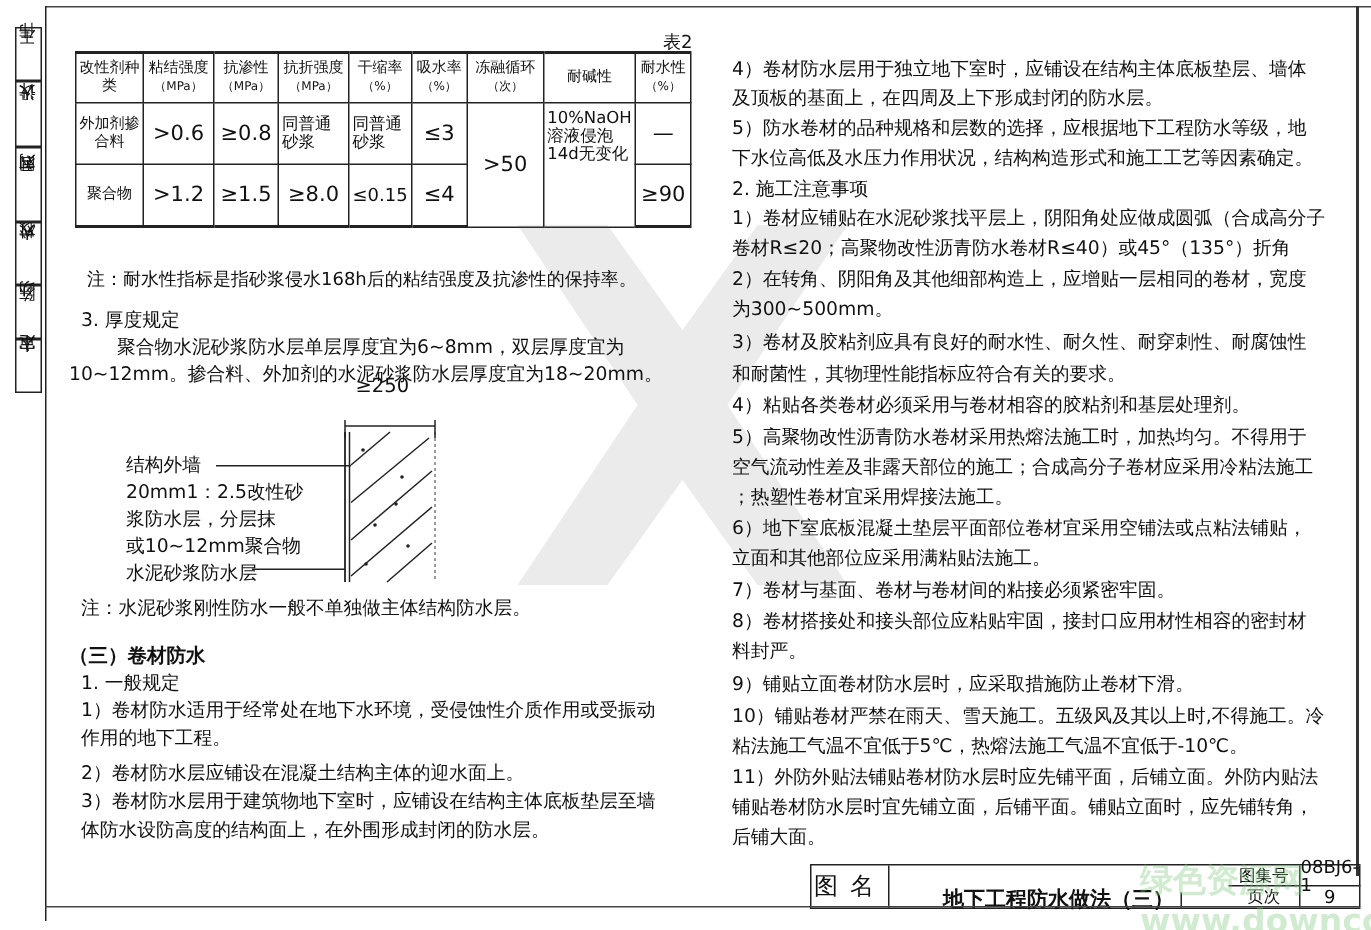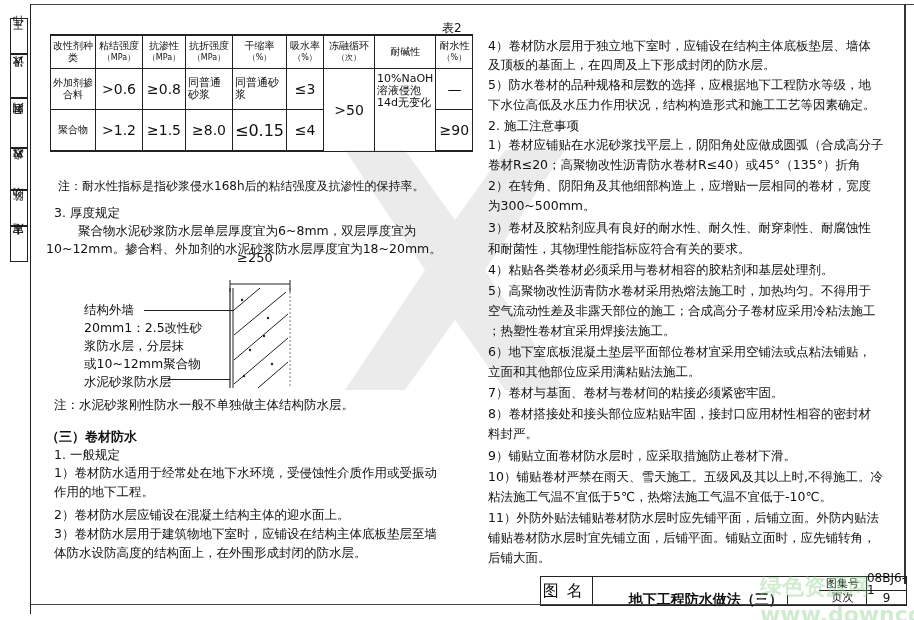--- a/index.html
+++ b/index.html
@@ -73,21 +73,21 @@
     <td>≤3</td>
     <td rowspan="2">&gt;50</td>
     <td rowspan="2" class="txt" style="vertical-align:top;padding-top:4px">10%NaOH溶液侵泡14d无变化</td>
     <td>—</td>
   </tr>
   <tr>
     <td class="lbl">聚合物</td>
     <td>&gt;1.2</td>
     <td>≥1.5</td>
     <td>≥8.0</td>
-    <td style="font-size:16px">≤0.15</td>
+    <td style="font-size:12px">≤0.15</td>
     <td>≤4</td>
     <td>≥90</td>
   </tr>
 </tbody>
   </table>
 
 <svg class="watermark" viewBox="0 0 220 240">
   <polygon points="0,0 60,0 110,70 160,0 220,0 140,120 220,240 160,240 110,170 60,240 0,240 80,120" fill="#666"></polygon>
 </svg>
 

